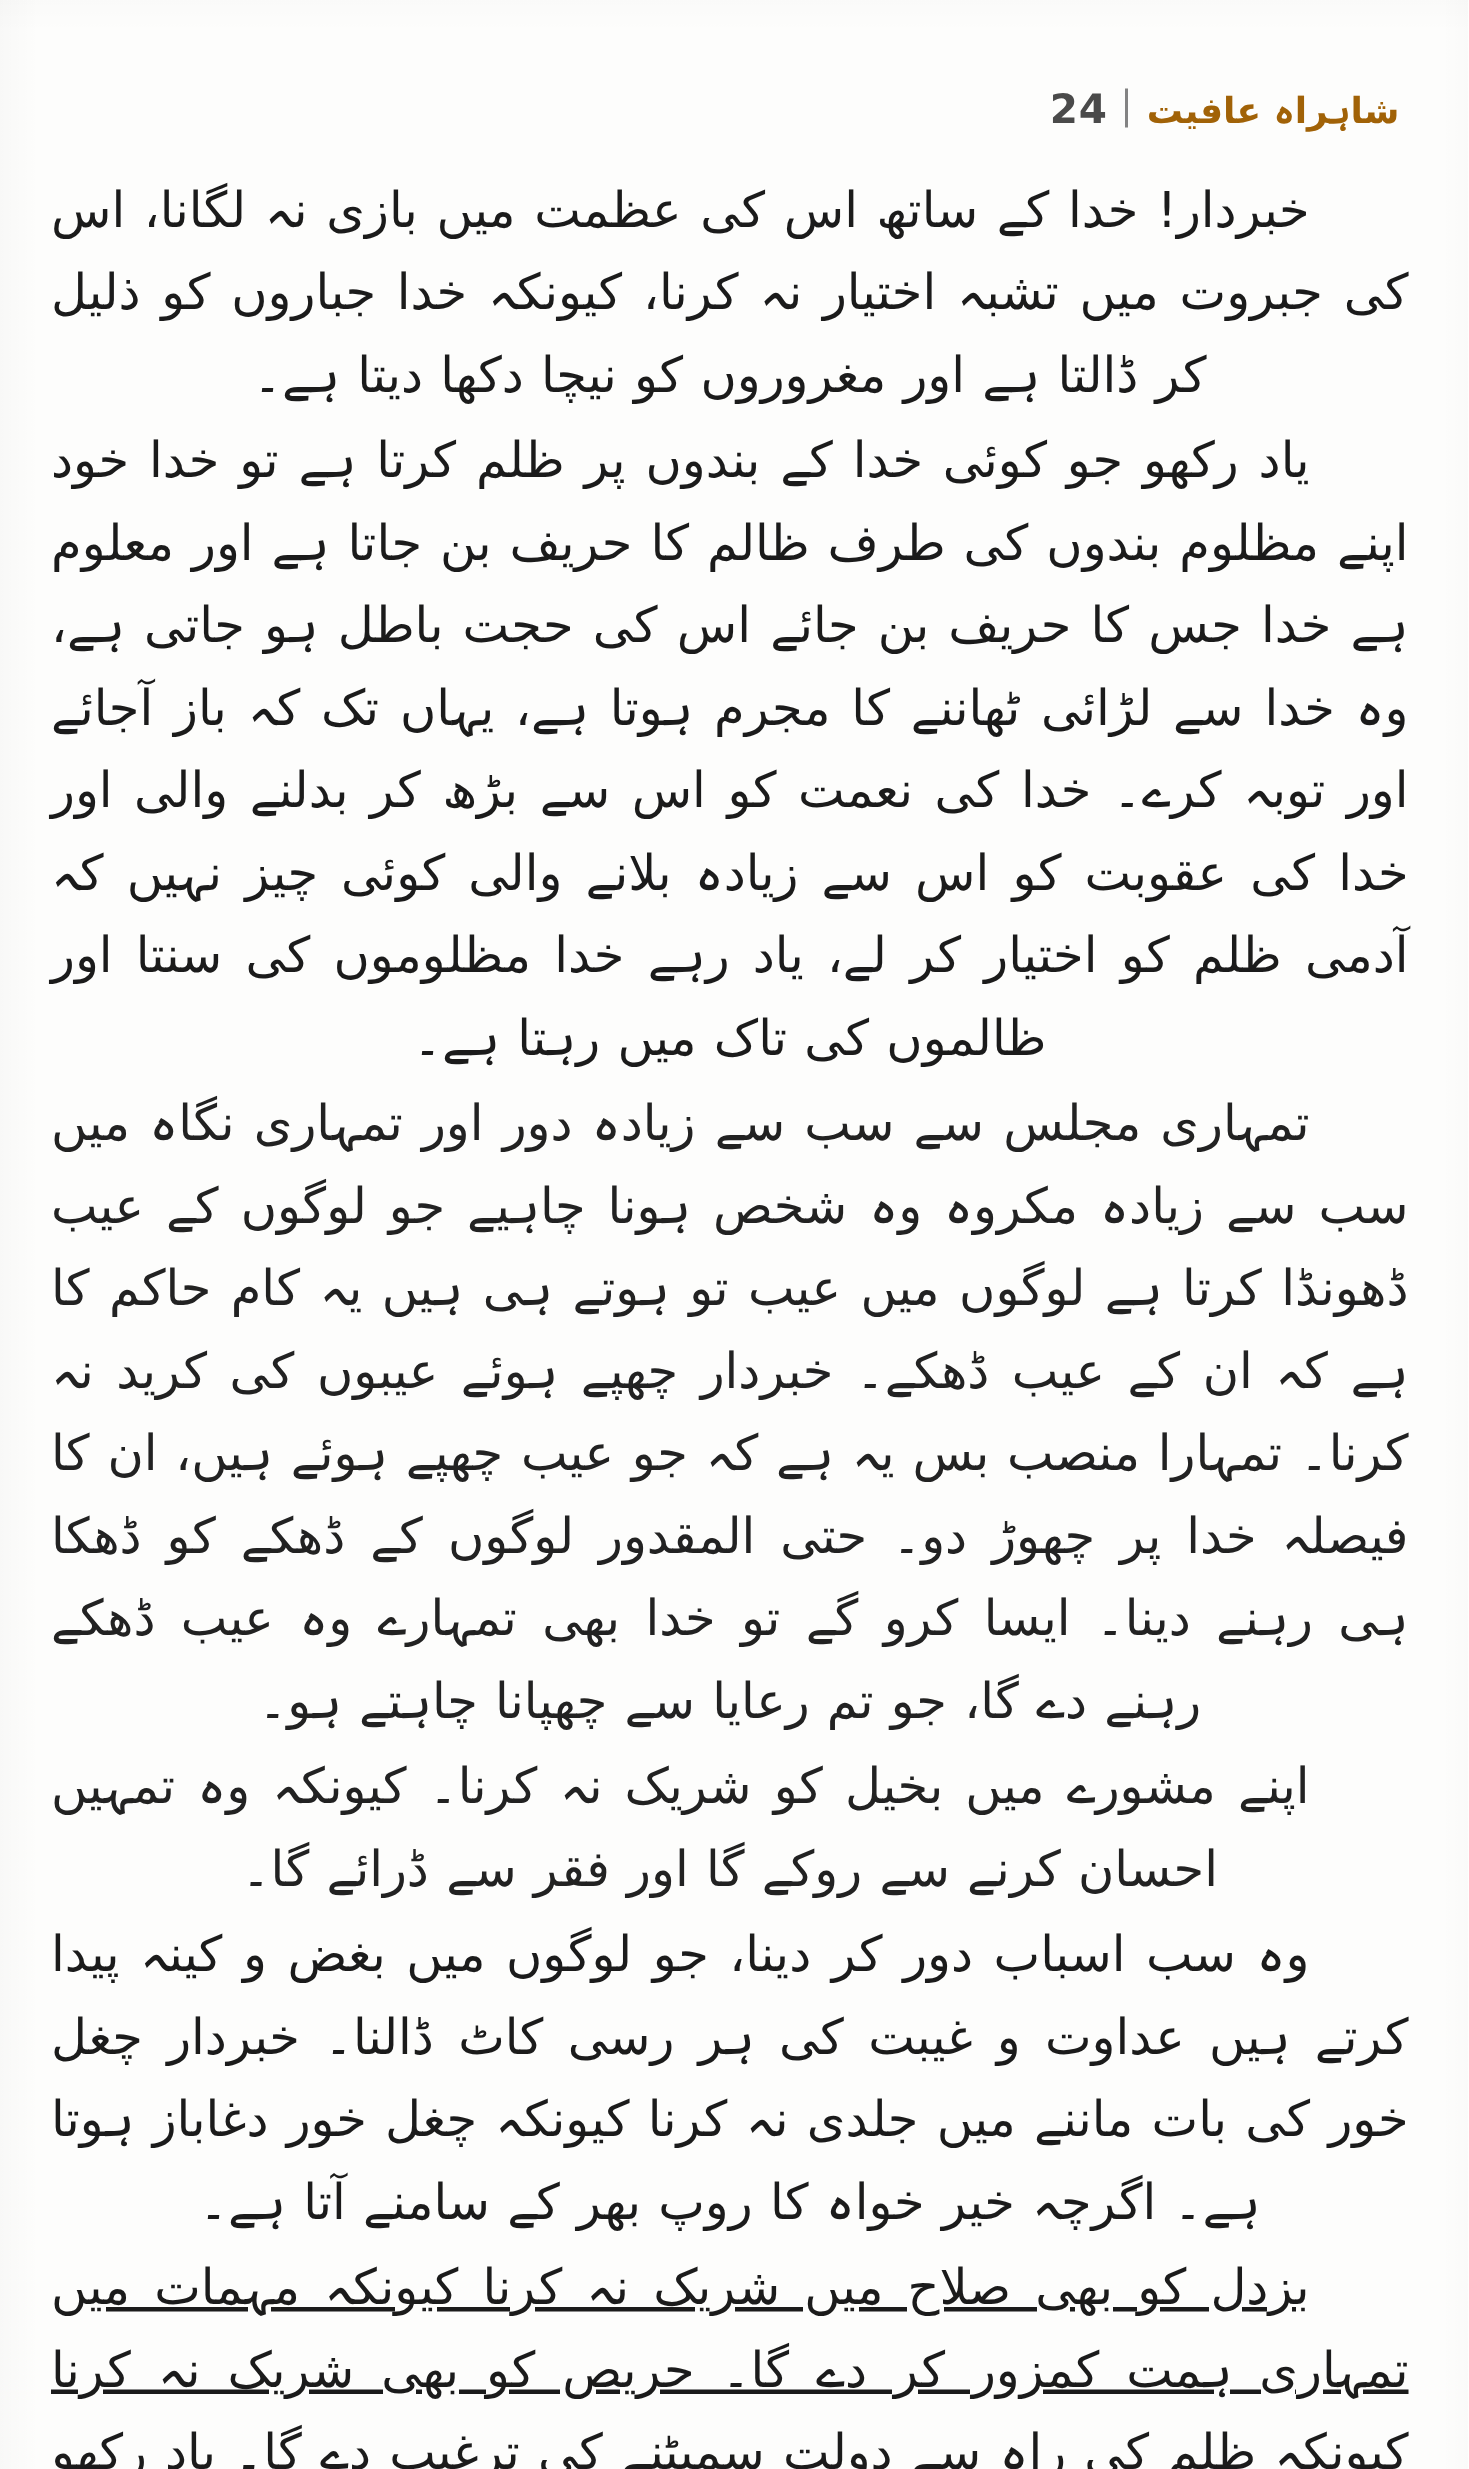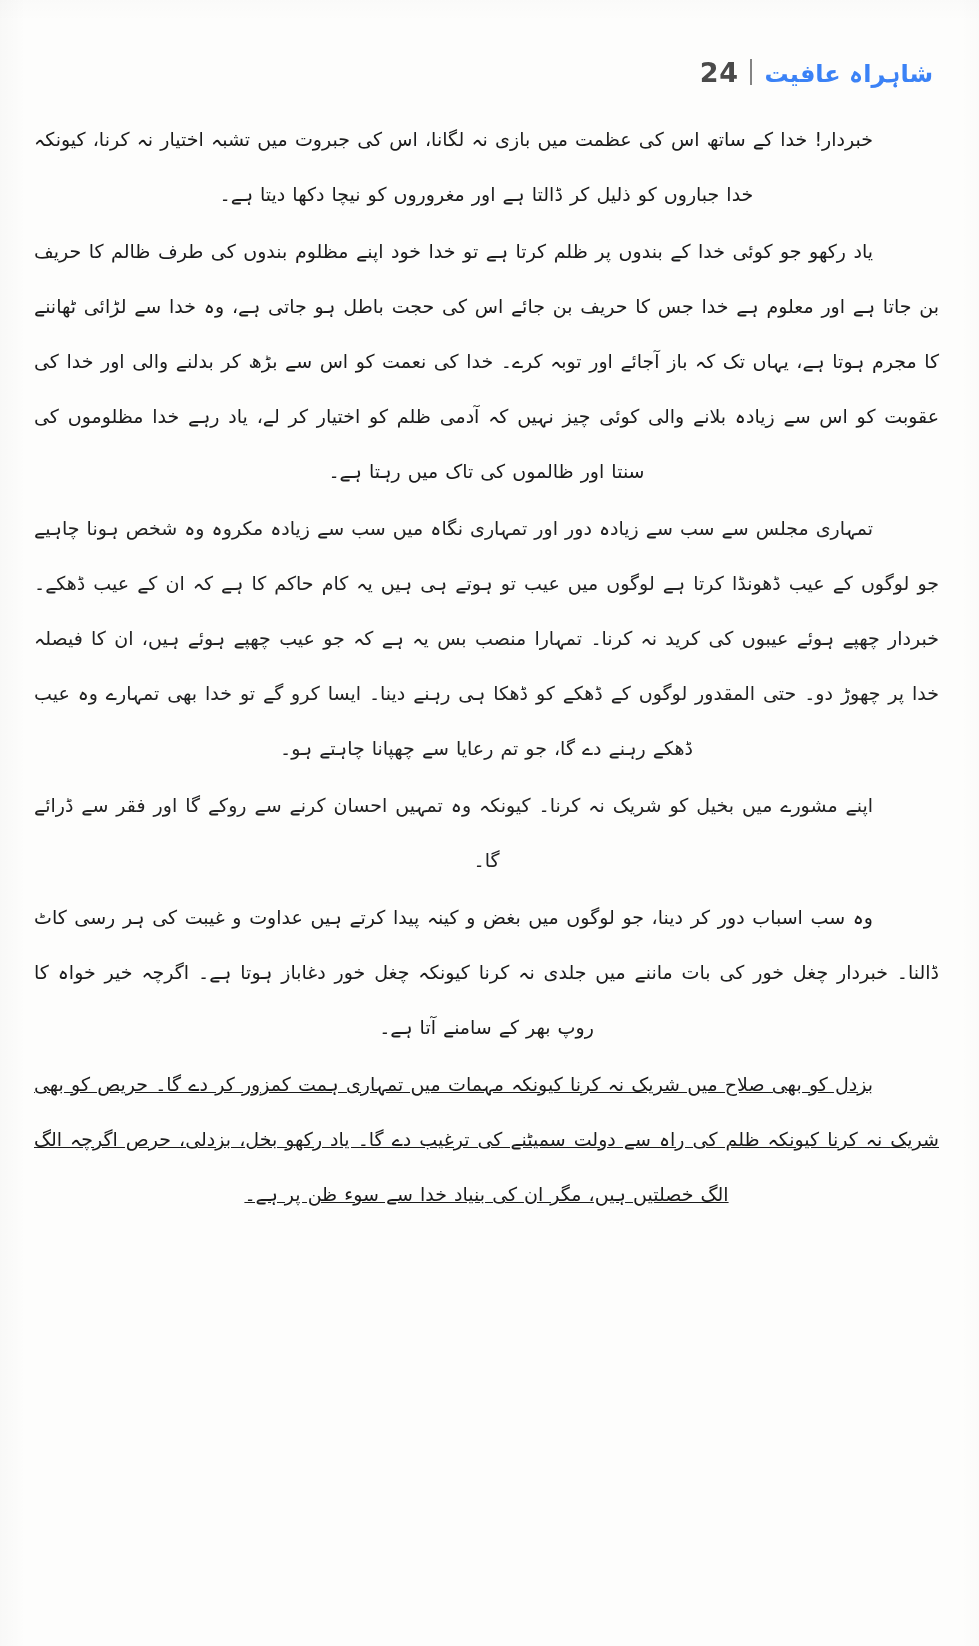--- a/index.html
+++ b/index.html
@@ -65,21 +65,21 @@
     display: inline-block;
     width: 2px;
     height: 26px;
     background: #6d6d6d;
     position: relative;
     top: 3px;
     opacity: 0.85;
   }
   .header-title {
     font-size: 24px;
-    color: #3b82f6;
+    color: #a16207;
     line-height: 1.1;
     white-space: nowrap;
     font-weight: 600;
   }
 
   
   .body-block {
     position: absolute;
     top: 112px;
     right: 40px;
@@ -87,21 +87,21 @@
     direction: rtl;
     text-align: justify;
     text-align-last: center;
   }
 
   .para {
     direction: rtl;
     text-align: justify;
     text-align-last: center;
     text-indent: 66px;
-    font-size: 19px;
+    font-size: 33px;
     line-height: 55px;
     color: #1c1c1c;
     margin: 0 0 2px 0;
     word-spacing: 1px;
     letter-spacing: 0;
     font-weight: 500;
   }
 
   
   .para:last-child { margin-bottom: 0; text-decoration: underline; }

